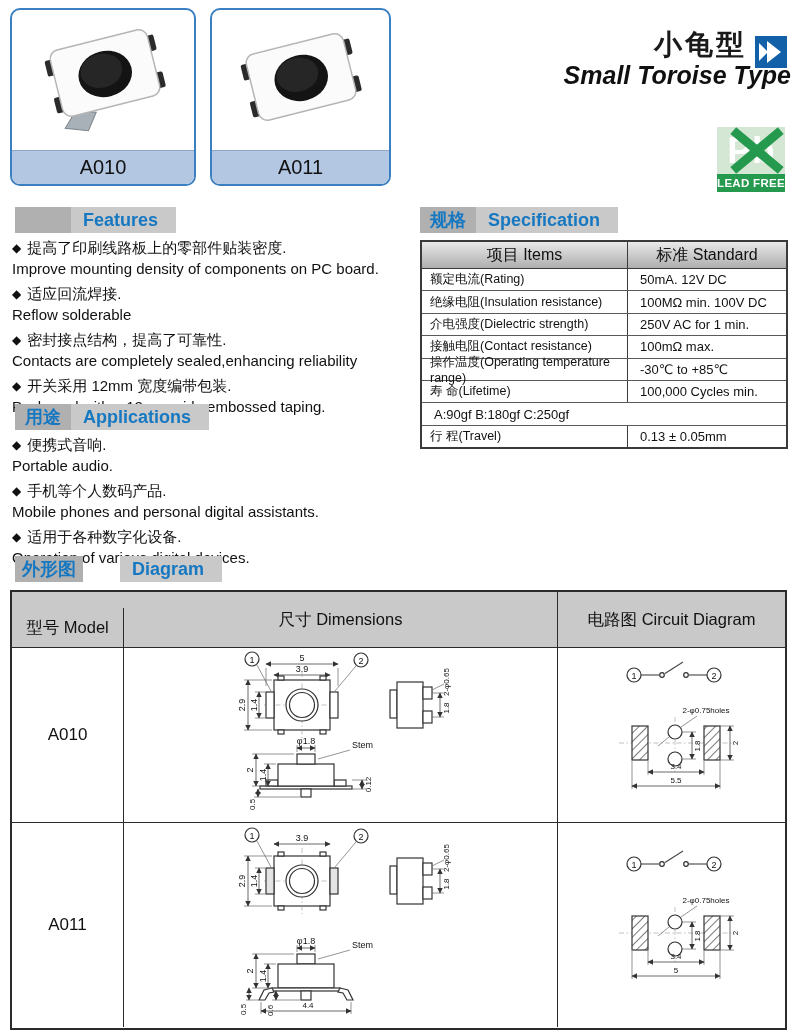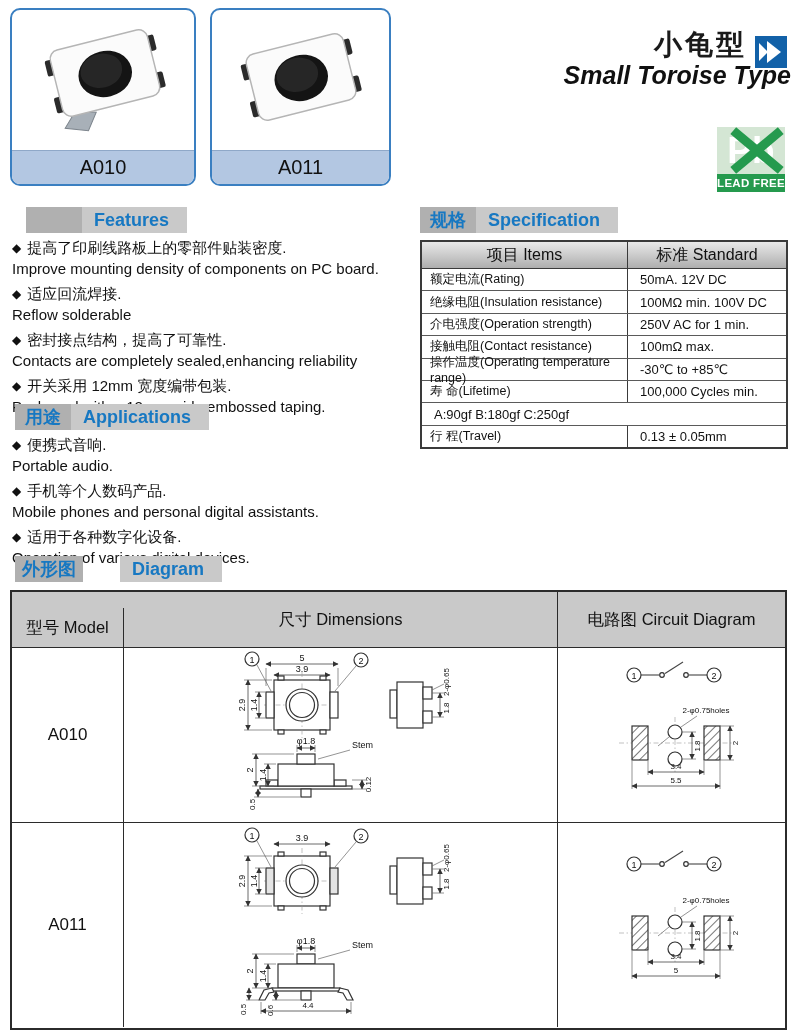--- a/index.html
+++ b/index.html
@@ -124,21 +124,21 @@
 
 <div class="leadfree">
   <div class="pb-box">
     <span class="pb">Pb</span>
     <div class="pb-x a"></div>
     <div class="pb-x b"></div>
   </div>
   <div class="lf-bar">LEAD FREE</div>
 </div>
 
-<div class="sec-head" style="left:26px;top:207px;">
+<div class="sec-head" style="left:15px;top:207px;">
   <span class="sec-cn"></span>
   <span class="sec-en">Features</span>
 </div>
 <div class="bullet-list" style="left:12px;top:233px;">
   <div class="bl-cn"><span class="diamond">◆</span><span>提高了印刷线路板上的零部件贴装密度.</span></div>
   <div class="bl-en">Improve mounting density of components on PC board.</div>
   <div class="bl-cn"><span class="diamond">◆</span><span>适应回流焊接.</span></div>
   <div class="bl-en">Reflow solderable</div>
   <div class="bl-cn"><span class="diamond">◆</span><span>密封接点结构，提高了可靠性.</span></div>
   <div class="bl-en">Contacts are completely sealed,enhancing reliability</div>
@@ -170,21 +170,21 @@
   </div>
   <div class="spec-row">
       <div class="sc-item">额定电流(Rating)</div>
       <div class="sc-std">50mA. 12V DC</div>
     </div>
   <div class="spec-row">
       <div class="sc-item">绝缘电阻(Insulation resistance)</div>
       <div class="sc-std">100MΩ min. 100V DC</div>
     </div>
   <div class="spec-row">
-      <div class="sc-item">介电强度(Operation strength)</div>
+      <div class="sc-item">介电强度(Dielectric strength)</div>
       <div class="sc-std">250V AC for 1 min.</div>
     </div>
   <div class="spec-row">
       <div class="sc-item">接触电阻(Contact resistance)</div>
       <div class="sc-std">100mΩ max.</div>
     </div>
   <div class="spec-row">
       <div class="sc-item">操作温度(Operating temperature range)</div>
       <div class="sc-std">-30℃ to +85℃</div>
     </div>

